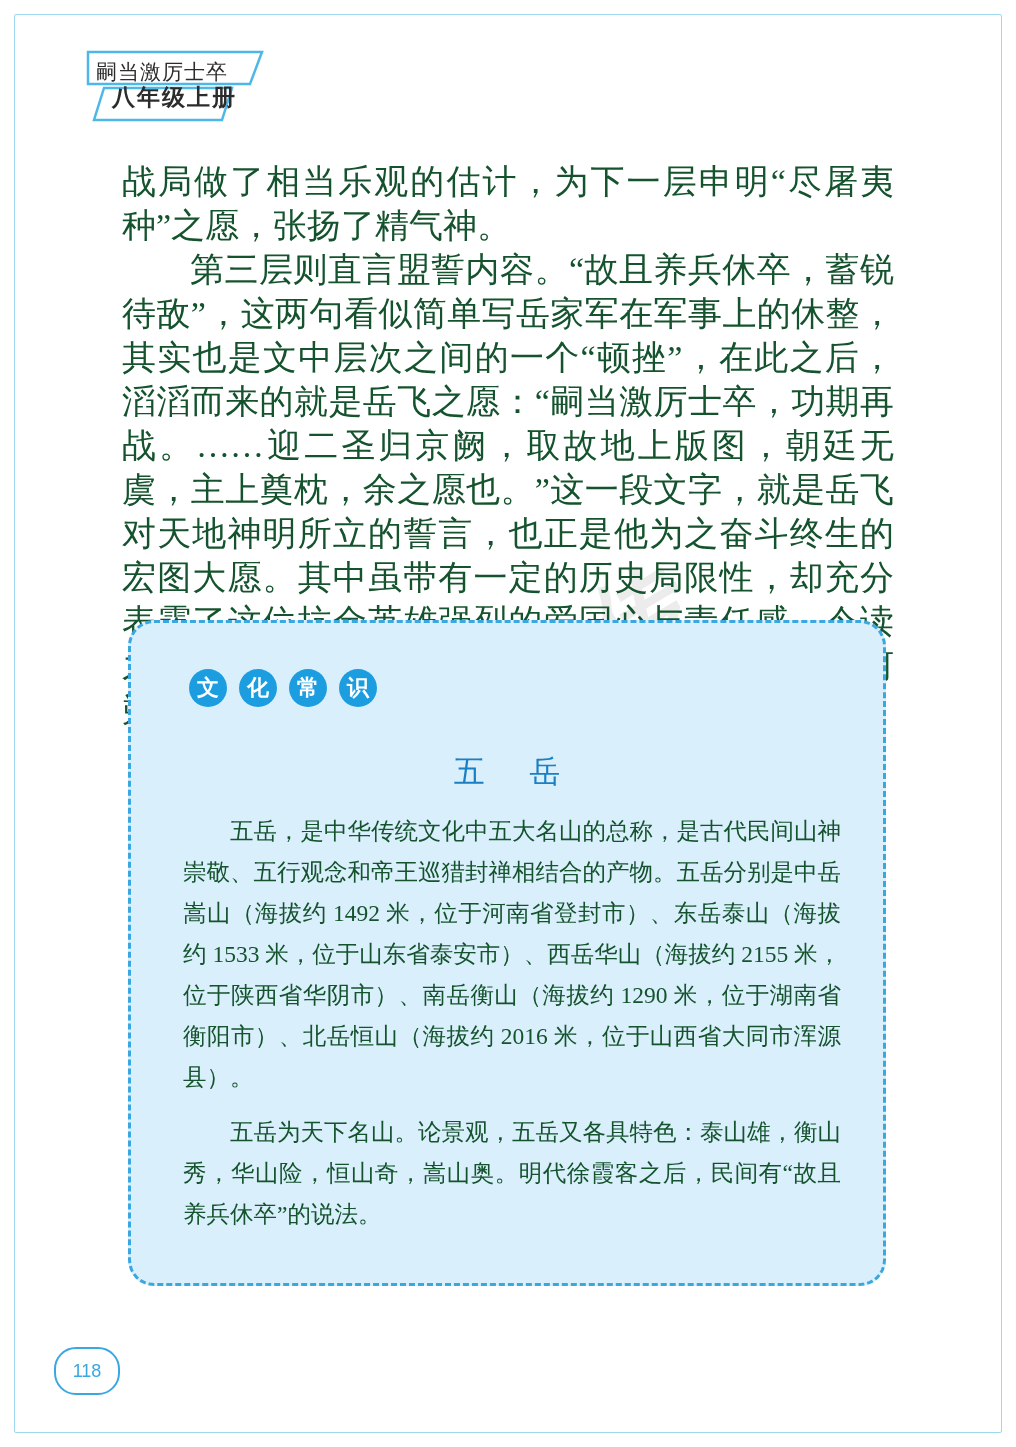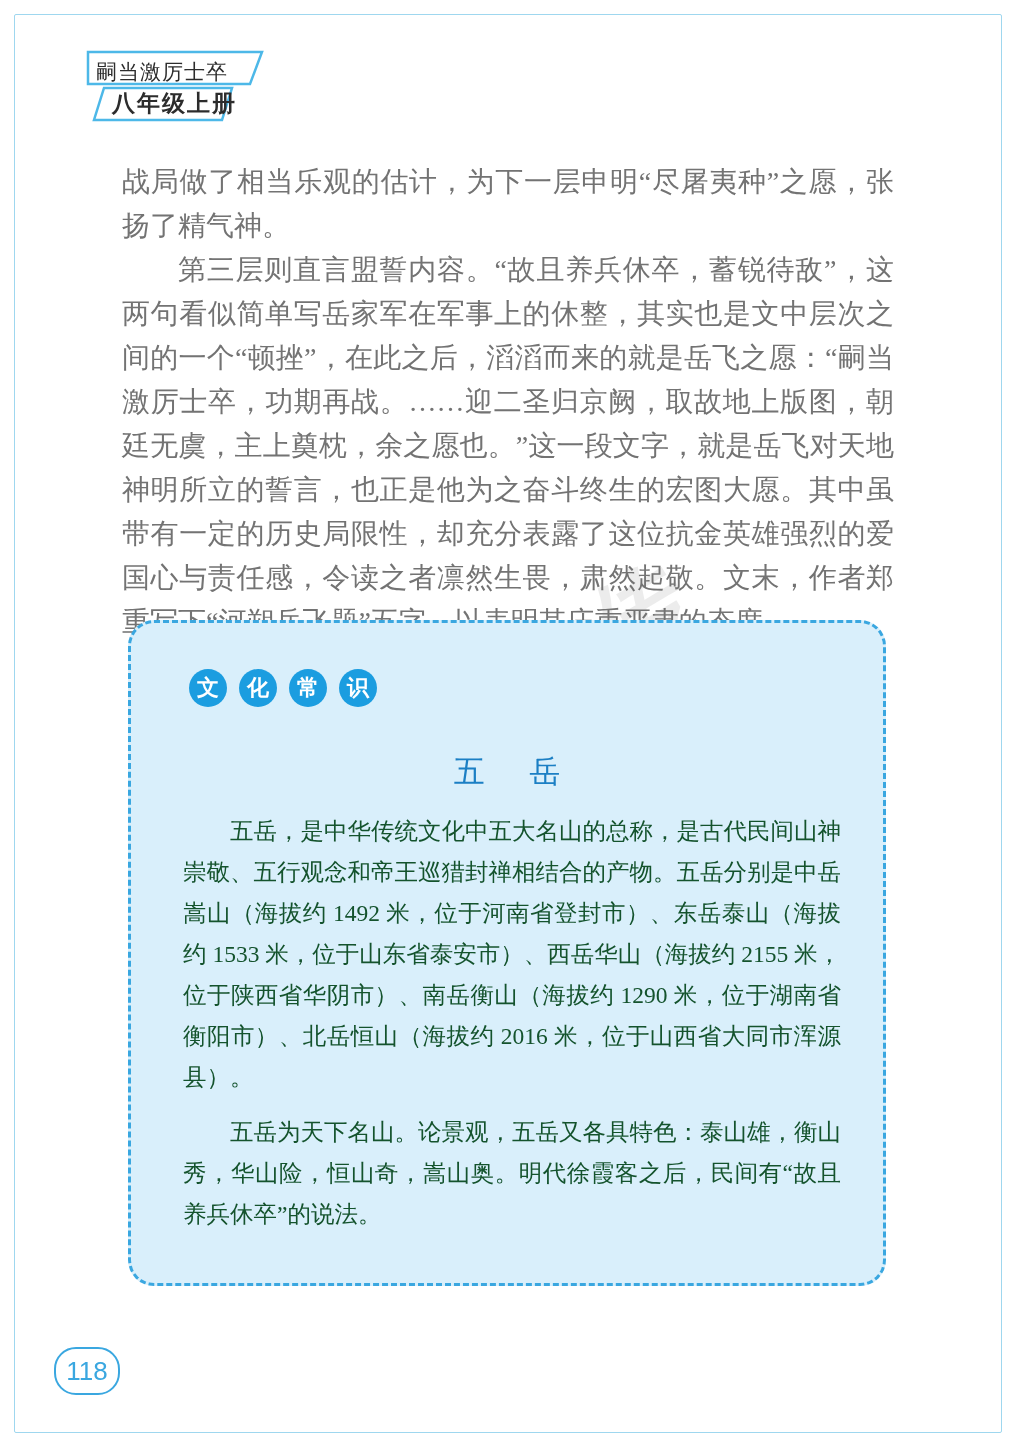--- a/index.html
+++ b/index.html
@@ -54,21 +54,21 @@
     top: 12px;
     font-family: "Liberation Sans", sans-serif;
     font-size: 21px;
     color: #2c2c2c;
     letter-spacing: 1px;
     white-space: nowrap;
   }
   .logo-line2 {
     position: absolute;
     left: 30px;
-    top: 42px;
+    top: 36px;
     font-family: "Liberation Sans", sans-serif;
     font-size: 23px;
     font-weight: bold;
     color: #2c2c2c;
     letter-spacing: 2px;
     white-space: nowrap;
   }
 
   
   .watermark {
@@ -94,23 +94,23 @@
     letter-spacing: 10px;
     white-space: nowrap;
   }
 
   
   .body-text {
     position: absolute;
     left: 122px;
     top: 160px;
     width: 772px;
-    font-size: 28px;
+    font-size: 34px;
     line-height: 44px;
-    color: #737373;
+    color: #14532d;
     text-align: justify;
     text-justify: inter-ideograph;
     z-index: 6;
   }
   .body-text p {
     margin: 0 0 0 0;
   }
   .indent {
     text-indent: 2em;
   }
@@ -187,21 +187,21 @@
   .page-number {
     position: absolute;
     left: 54px;
     bottom: 52px;
     width: 62px;
     height: 44px;
     border: 2px solid #3aa7e0;
     border-radius: 22px;
     color: #3aa7e0;
     font-family: "Liberation Sans", sans-serif;
-    font-size: 26px;
+    font-size: 18px;
     display: flex;
     align-items: center;
     justify-content: center;
     z-index: 7;
   }
 </style>
 </head>
 <body>
 
 <div class="page">

